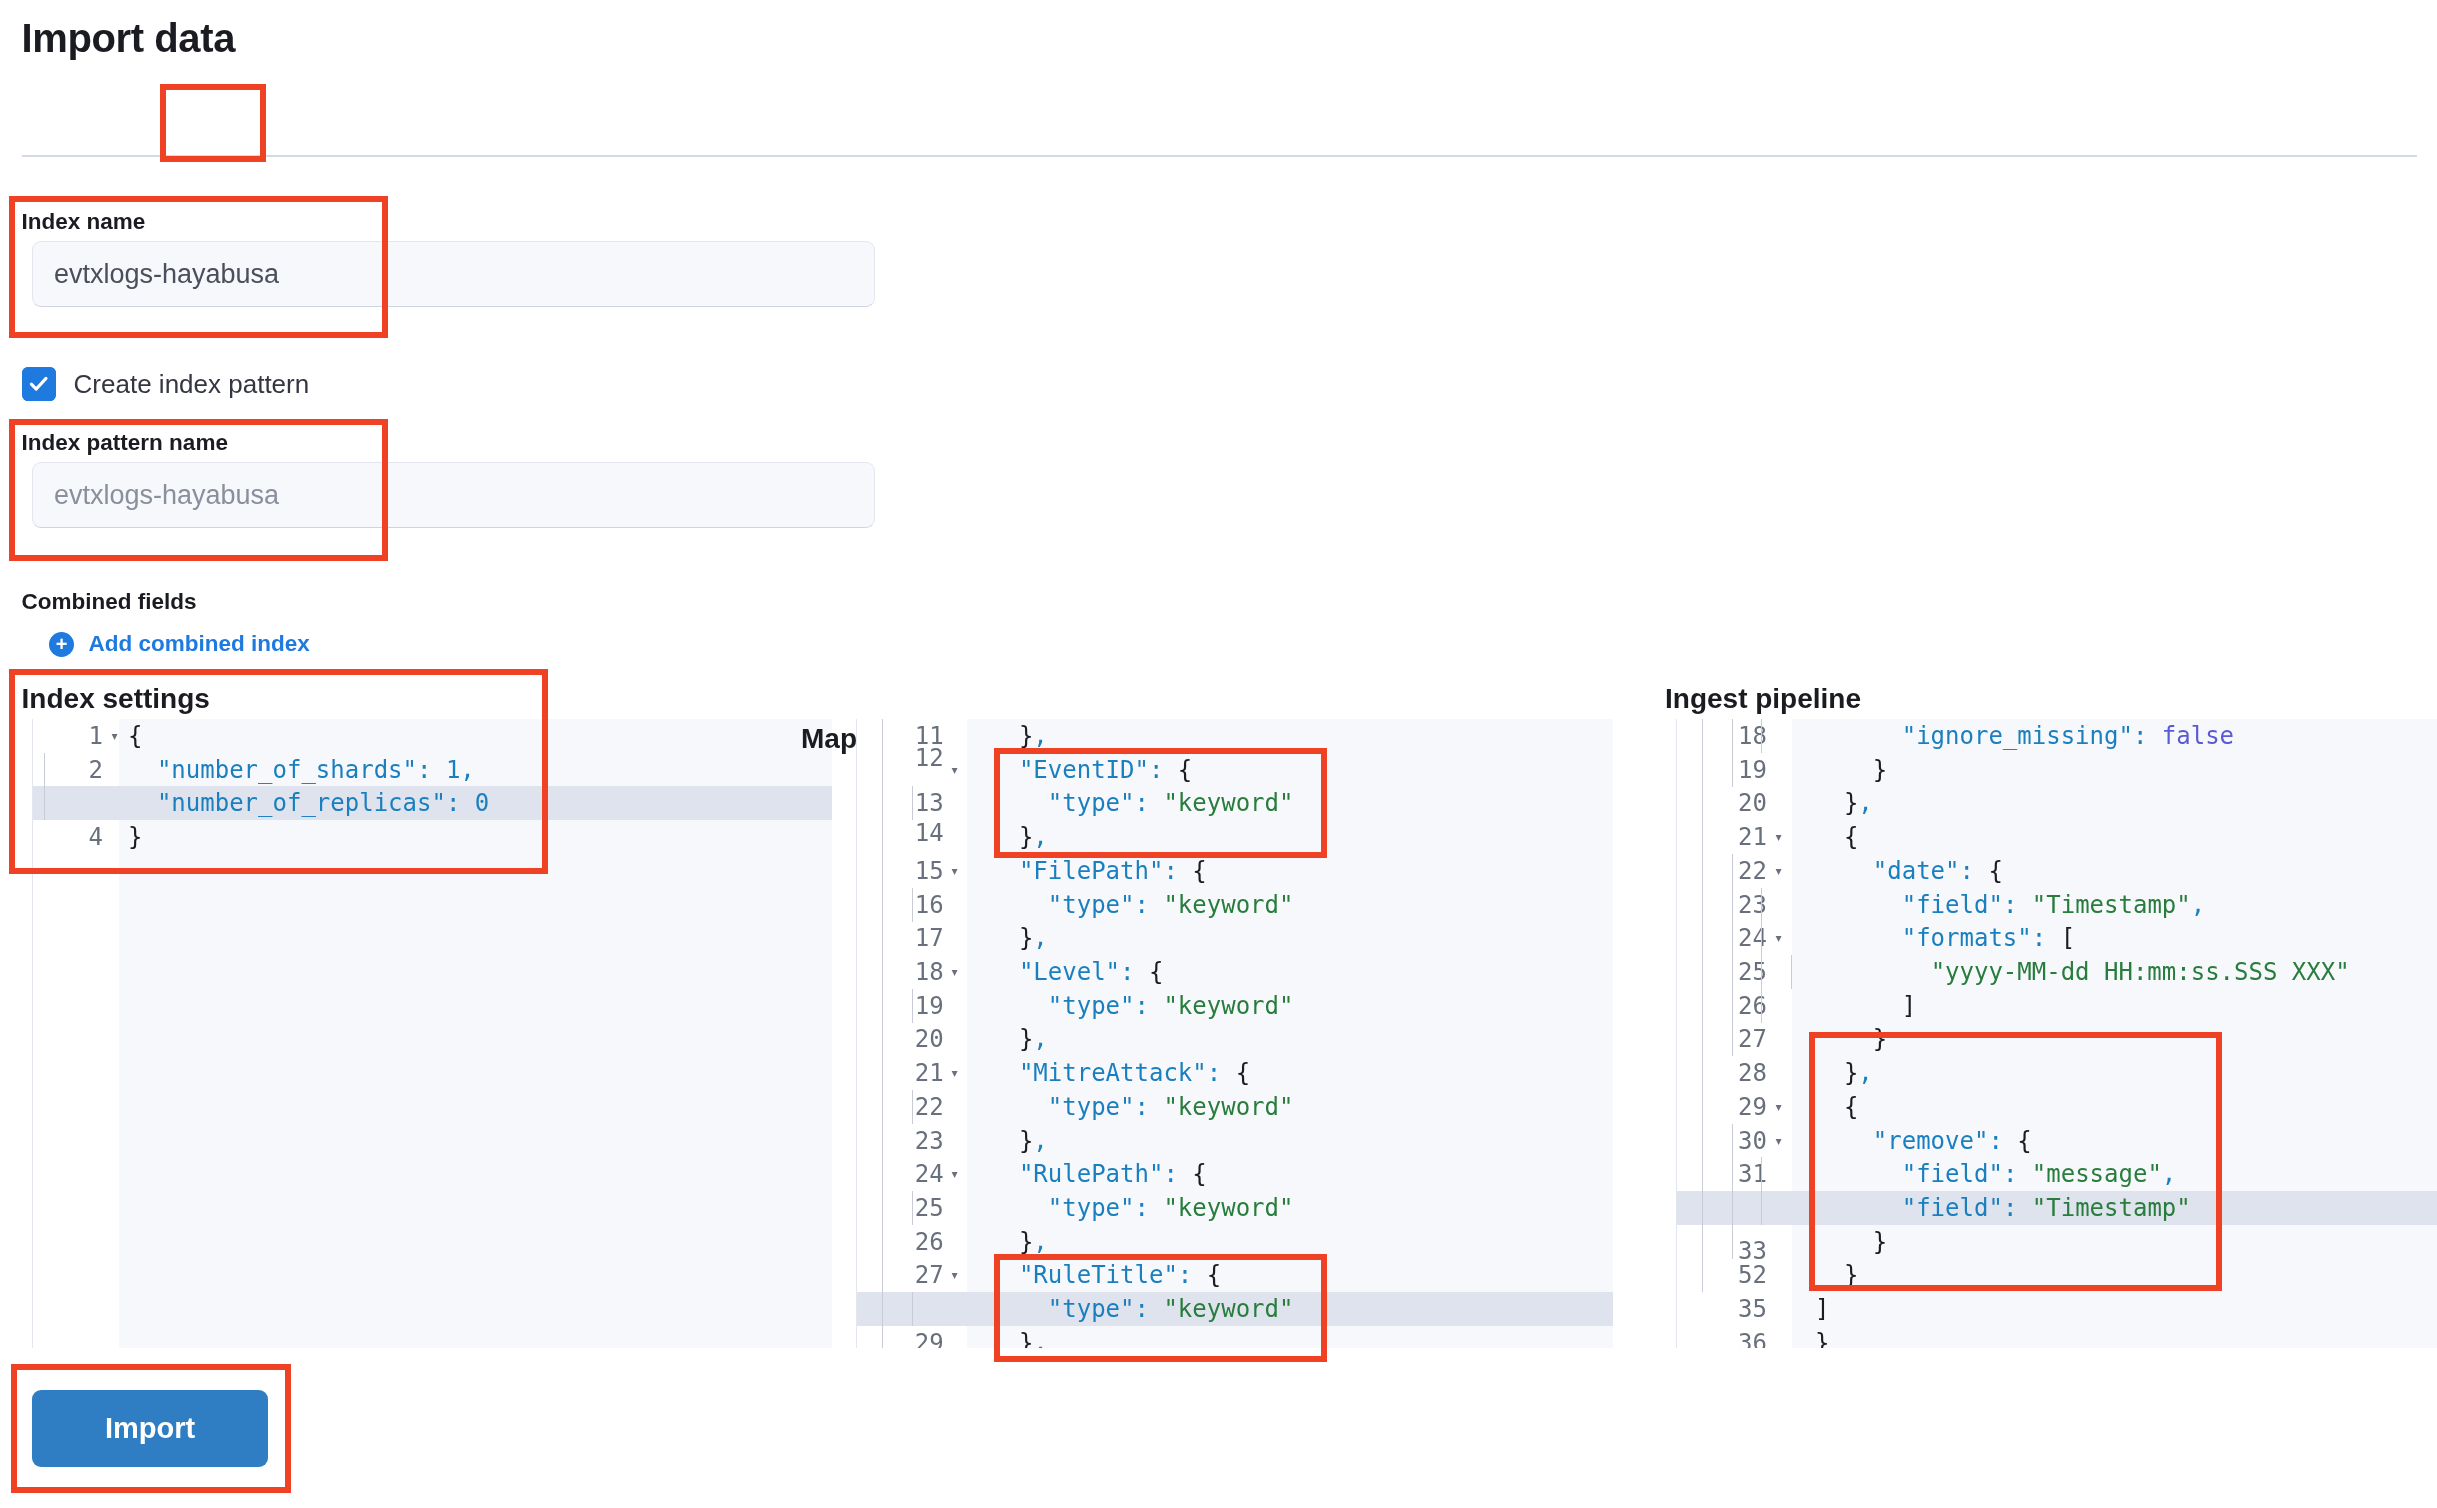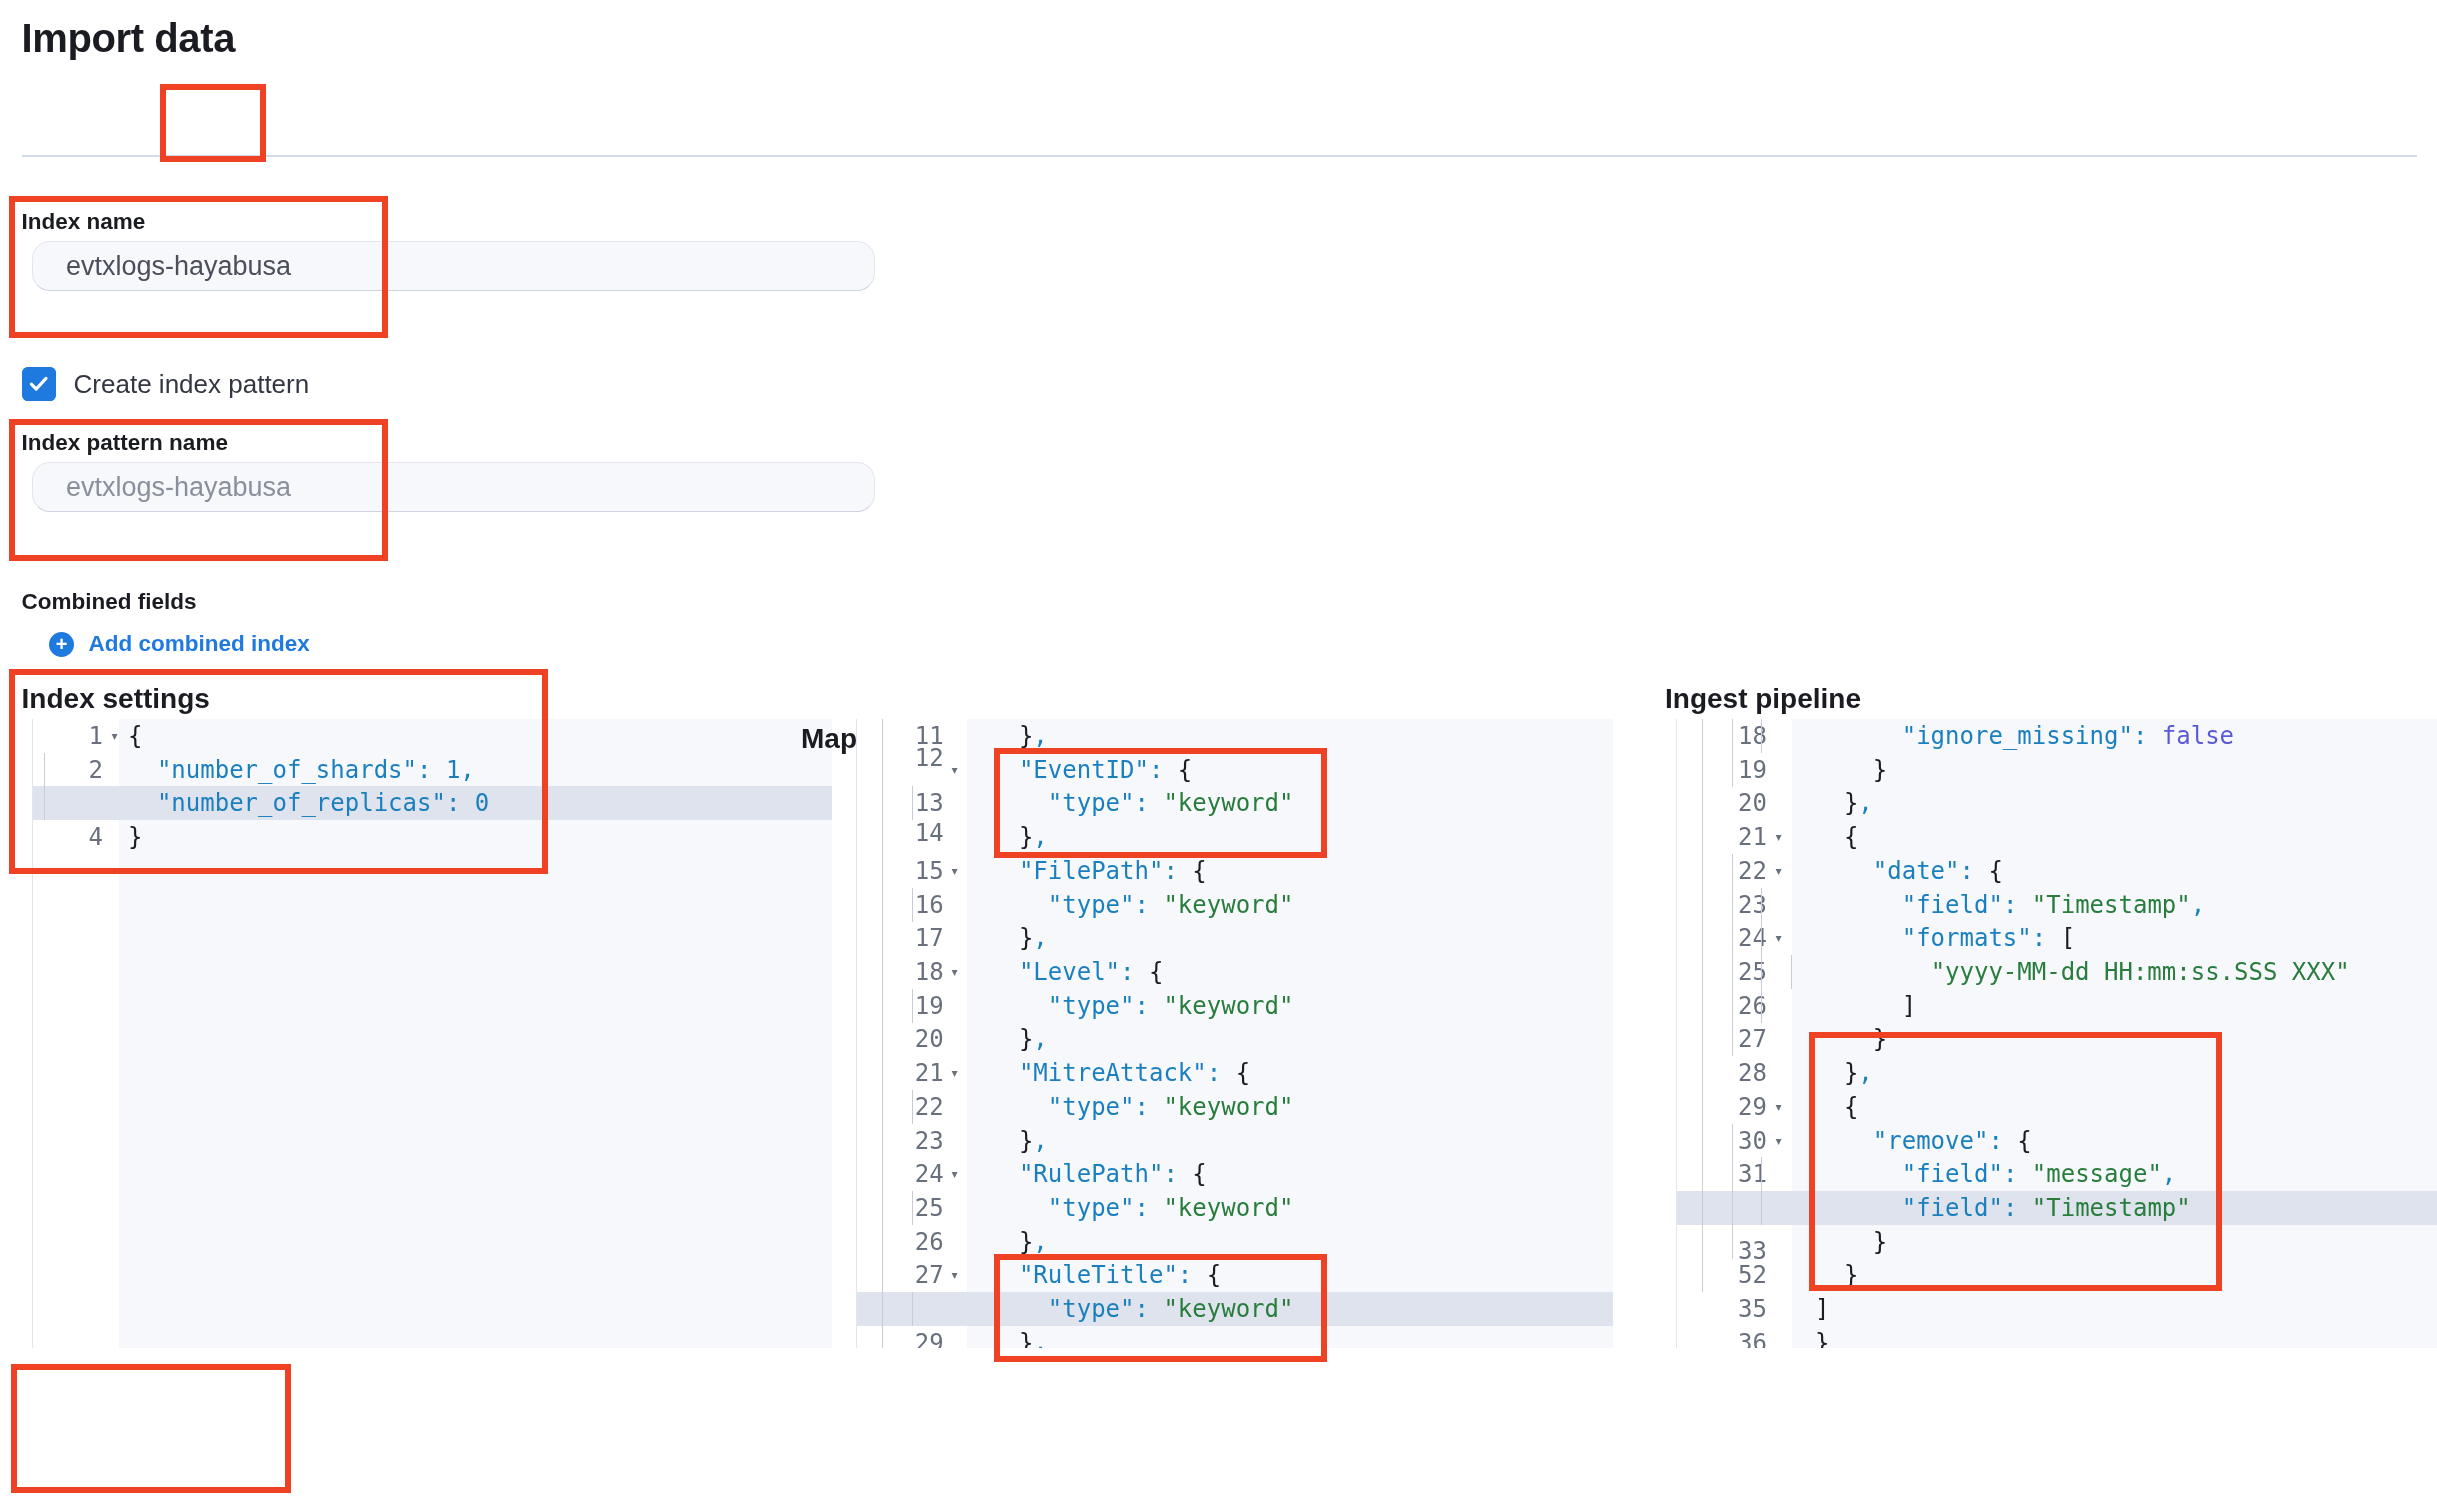--- a/index.html
+++ b/index.html
@@ -39,28 +39,28 @@
   .tab-underline{
     position:absolute;left:21.6px;top:155px;width:2395px;height:1.8px;background:#d3dae6;
   }
 
   
   .field-label{
     position:absolute;font-size:22.5px;font-weight:700;color:#1a1c21;
   }
   .text-input{
     position:absolute;
-    height:50px;
+    height:66px;
     background:#f7f8fc;
     border:0.9px solid #e3e6ef;
     border-bottom:1.8px solid #cfd4e0;
-    border-radius:18px;
+    border-radius:9px;
     box-sizing:border-box;
     display:flex;align-items:center;
-    padding-left:33px;
+    padding-left:21px;
     font-size:27px;color:#4b4f5b;
     font-family:"Liberation Sans", sans-serif;
   }
   .text-input.placeholder{color:#8a8f9c;}
 
   
   .checkrow{position:absolute;left:21.6px;top:367px;display:flex;align-items:center;gap:18px;}
   .checkbox{
     width:34px;height:34px;border-radius:6.3px;background:#1f7ae0;
     display:flex;align-items:center;justify-content:center;
@@ -347,20 +347,21 @@
       <div class="codetext" style="top: 472px; left: 138px;"><span class="k"> </span><span class="k"> </span><span class="k"> </span><span class="k"> </span><span class="k"> </span><span class="k"> </span><span class="k">"field"</span><span class="k">:</span><span class="k"> </span><span class="s">"Timestamp"</span></div>
       <div class="guide" style="left: 25px; top: 506px; height: 34px;"></div>
       <div class="guide" style="left: 55px; top: 506px; height: 34px;"></div>
       <div class="codetext" style="top: 506px; left: 138px;"><span class="k"> </span><span class="k"> </span><span class="k"> </span><span class="k"> </span><span class="p">}</span></div>
       <div class="guide" style="left: 25px; top: 539px; height: 34px;"></div>
       <div class="codetext" style="top: 539px; left: 138px;"><span class="k"> </span><span class="k"> </span><span class="p">}</span></div>
       <div class="codetext" style="top: 573px; left: 138px;"><span class="p">]</span></div>
       <div class="codetext" style="top: 607px; left: 138px;"><span class="p">}</span></div>
     </div>
 
+  <div class="import-btn">Import</div>
 
   <div class="anno" style="left:160px;top:84px;width:106px;height:78px;"></div>
   <div class="anno" style="left:9px;top:196px;width:379px;height:142px;"></div>
   <div class="anno" style="left:9px;top:419px;width:379px;height:142px;"></div>
   <div class="anno" style="left:9px;top:669px;width:539px;height:205px;"></div>
   <div class="anno" style="left:994px;top:748px;width:333px;height:110px;"></div>
   <div class="anno" style="left:994px;top:1254px;width:333px;height:108px;"></div>
   <div class="anno" style="left:1809px;top:1032px;width:413px;height:259px;"></div>
   <div class="anno" style="left:10.8px;top:1364px;width:280px;height:129px;"></div>
 

